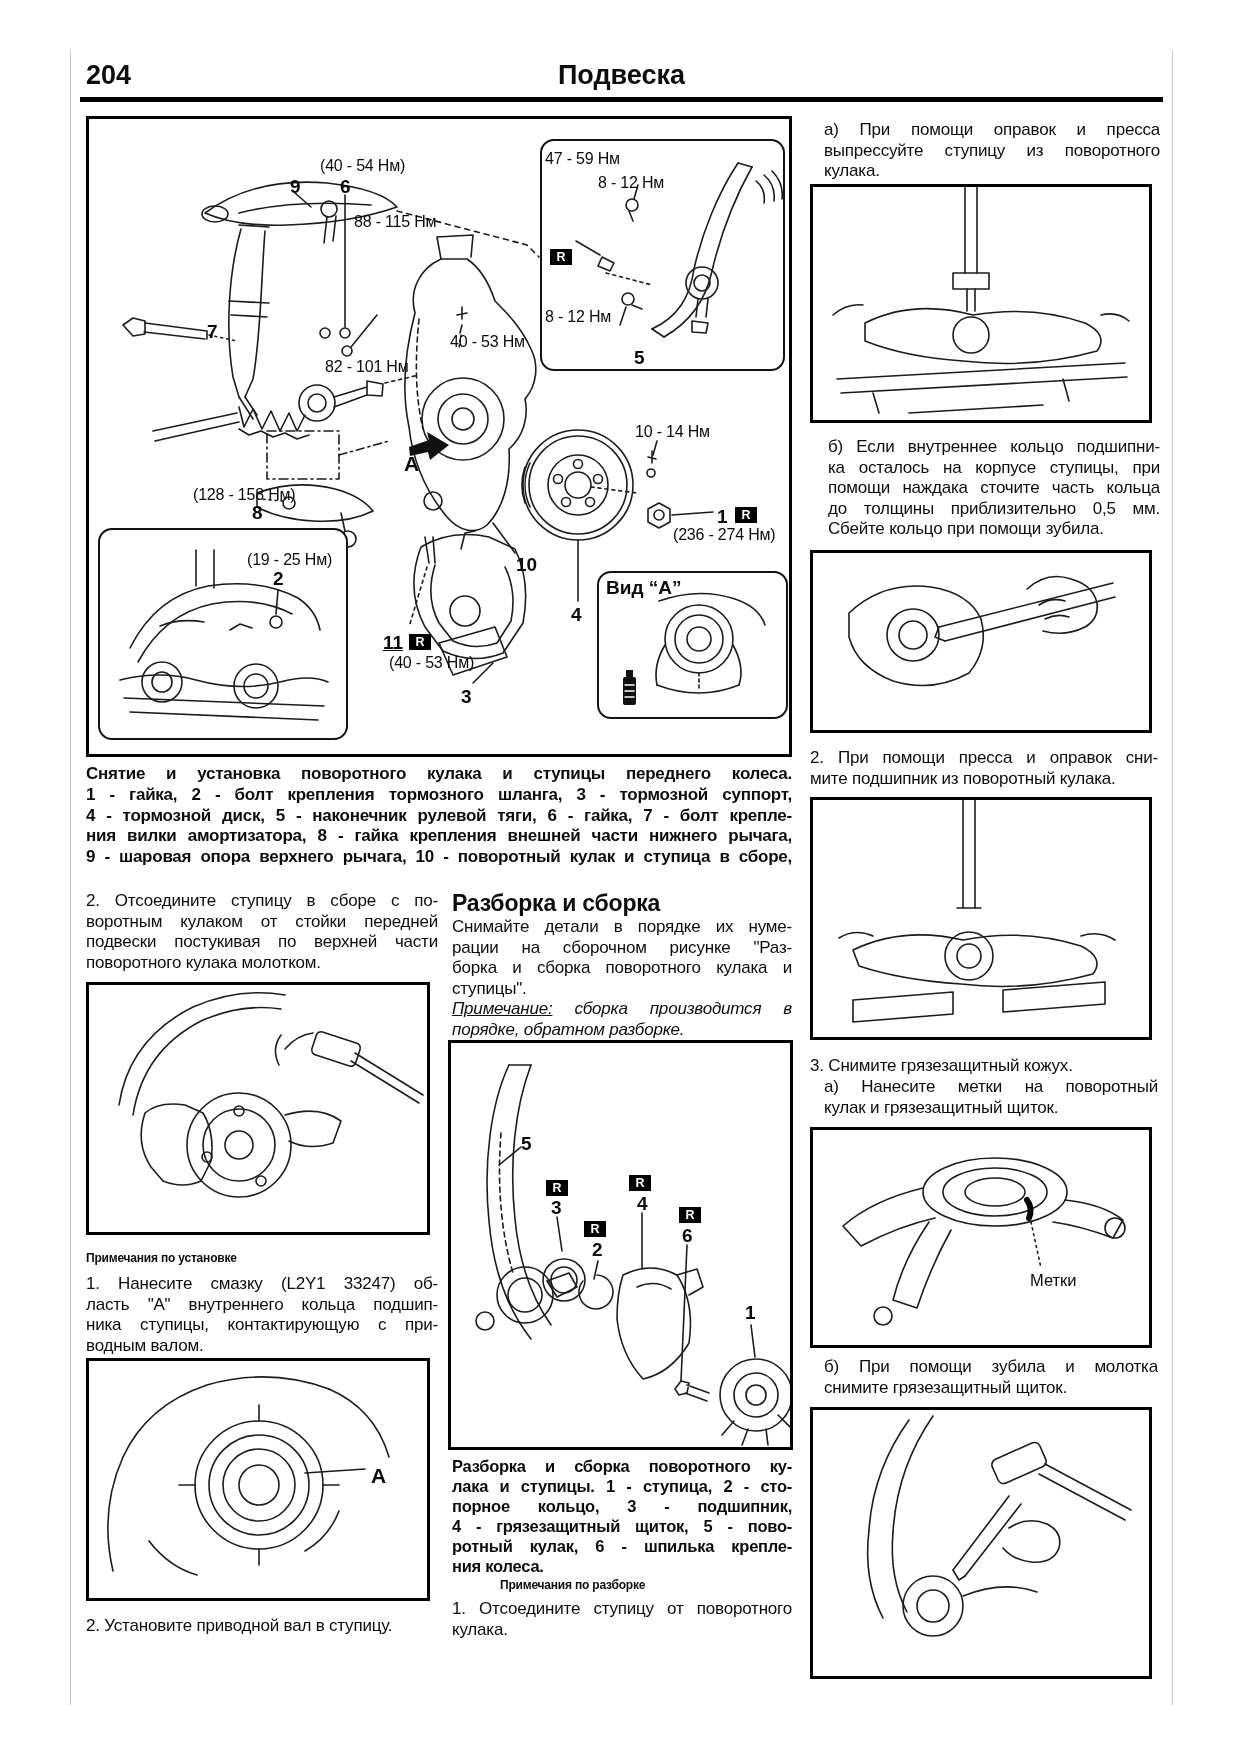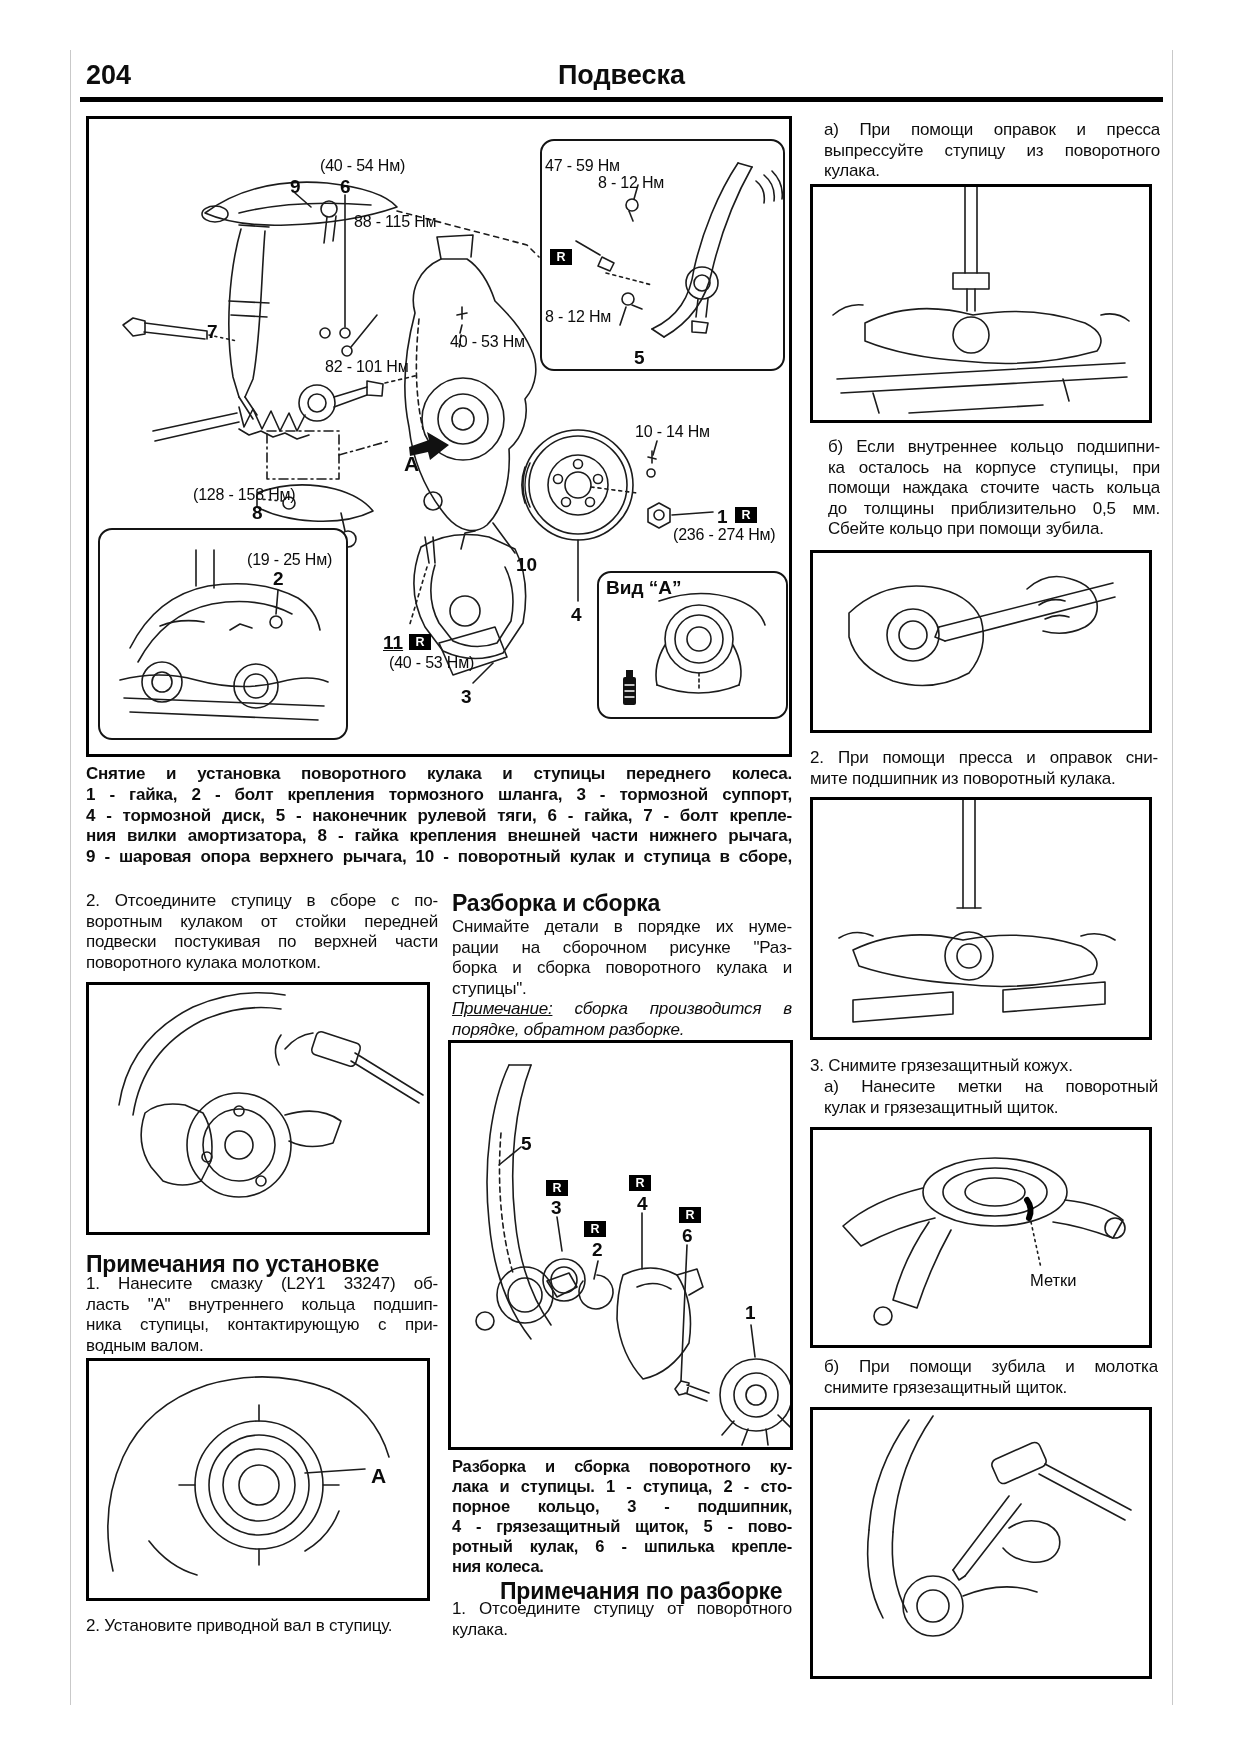--- a/index.html
+++ b/index.html
@@ -21,21 +21,21 @@
   .fl-title{font-weight:700;font-size:19px;}
   .fl-mark{font-size:16.5px;}
   .fl-biglet{font-weight:700;font-size:21px;}
   .txt{position:absolute;font-size:17px;line-height:20.5px;letter-spacing:-0.2px;}
   .txt .ln{height:20.5px;overflow:hidden;}
   .jl{text-align:justify;text-align-last:justify;}
   .cap{position:absolute;font-weight:700;font-size:17px;line-height:20.8px;letter-spacing:-0.25px;}
   .cap .ln{height:20.8px;overflow:hidden;}
   .capm{position:absolute;font-weight:700;font-size:16.5px;line-height:20px;letter-spacing:-0.25px;}
   .capm .ln{height:20px;overflow:hidden;}
-  .h-sub{position:absolute;font-weight:700;font-size:23px;letter-spacing:-0.2px;}
+  .h-sub{position:absolute;font-weight:700;font-size:12px;letter-spacing:-0.2px;}
   .h-big{position:absolute;font-weight:700;font-size:23px;letter-spacing:-0.2px;}
   .note{position:absolute;font-style:italic;font-size:17px;line-height:20.5px;letter-spacing:-0.2px;}
   .note .l1{text-align:justify;text-align-last:justify;height:20.5px;overflow:hidden;}
   .note .u{text-decoration:underline;}
   svg{display:block;}
 </style>
 </head>
 <body>
 
 <div class="page">
@@ -215,21 +215,21 @@
         <span class="fl fl-num" style="left: 427px; top: 436px;">10</span>
         <span class="fl fl-num" style="left: 482px; top: 486px;">4</span>
         <span class="fl fl-torque" style="left: 546px; top: 305px;">10 - 14 Нм</span>
         <span class="fl fl-num" style="left: 628px; top: 388px;">1</span>
         <span class="fl fl-badge" style="left: 646px; top: 388px;">R</span>
         <span class="fl fl-torque" style="left: 584px; top: 408px;">(236 - 274 Нм)</span>
         <span class="fl fl-num" style="left: 294px; top: 514px; text-decoration: underline;">11</span>
         <span class="fl fl-badge" style="left: 320px; top: 515px;">R</span>
         <span class="fl fl-torque" style="left: 300px; top: 536px;">(40 - 53 Нм)</span>
         <span class="fl fl-num" style="left: 372px; top: 568px;">3</span>
-        <span class="fl fl-torque" style="left: 456px; top: 39px;">47 - 59 Нм</span>
+        <span class="fl fl-torque" style="left: 456px; top: 32px;">47 - 59 Нм</span>
         <span class="fl fl-torque" style="left: 509px; top: 56px;">8 - 12 Нм</span>
         <span class="fl fl-badge" style="left: 461px; top: 130px;">R</span>
         <span class="fl fl-torque" style="left: 456px; top: 190px;">8 - 12 Нм</span>
         <span class="fl fl-num" style="left: 545px; top: 229px;">5</span>
         <span class="fl fl-title" style="left: 517px; top: 459px;">Вид “А”</span>
       </div>
   </div>
 
   <div class="cap" style="left:86px;top:764px;width:706px;">
       <div class="ln jl">Снятие и установка поворотного кулака и ступицы переднего колеса.</div>

